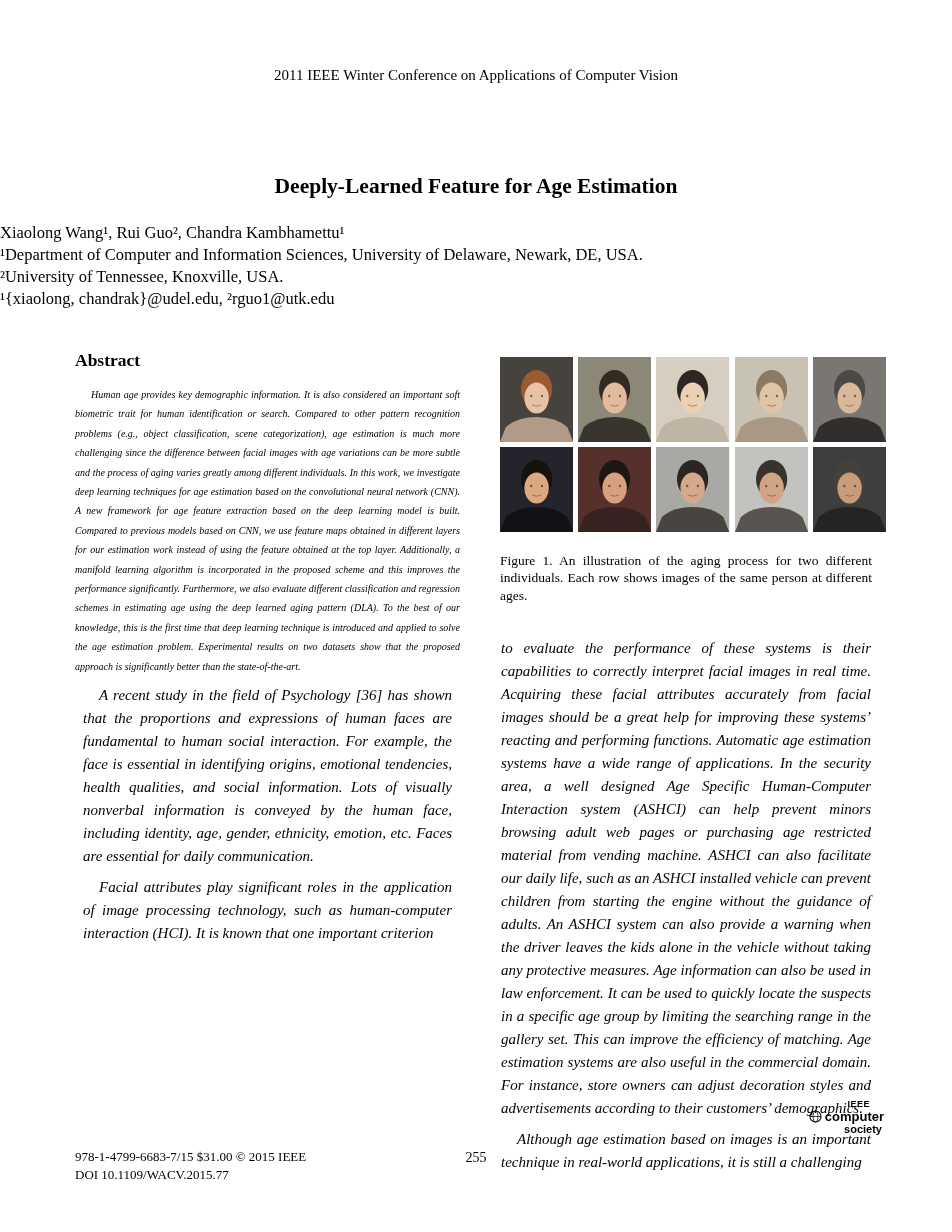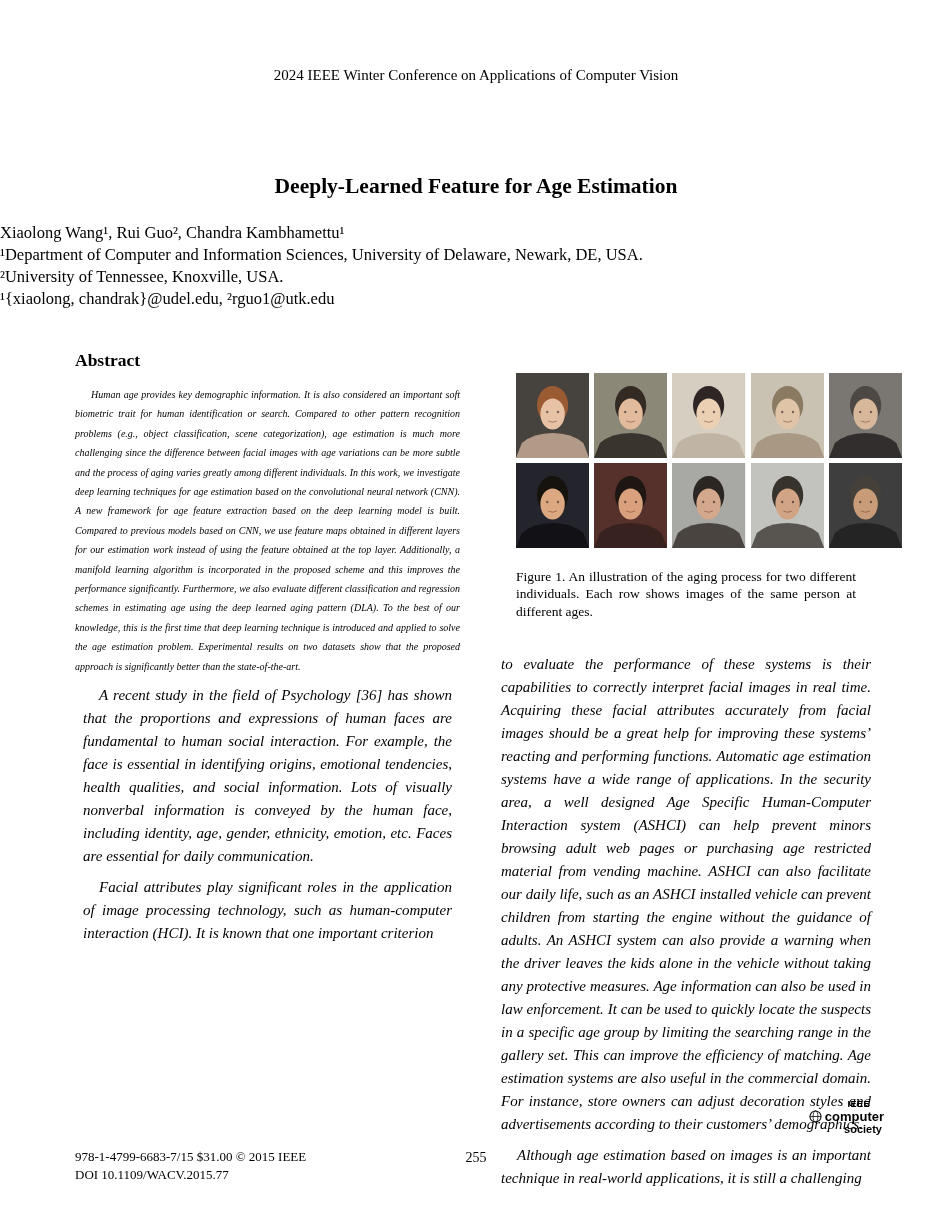--- a/index.html
+++ b/index.html
@@ -41,21 +41,21 @@
   .section-heading {
     font-size: 17.5px; font-weight: bold;
     margin: 18px 0 12px 0;
   }
   .body-par {
     font-size: 15px; line-height: 23px;
     text-align: justify; margin: 8px; font-style: italic;
   }
   .indent { text-indent: 16px; }
 
-  .figure1 { margin: 16px; padding: 7px; }
+  .figure1 { margin: 0; padding: 7px; }
   .face-grid {
     display: grid;
     grid-template-columns: repeat(5, 1fr);
     gap: 5px;
     width: 386px;
   }
   .face-cell { width: 100%; height: 85px; overflow: hidden; }
   .face-cell svg { display: block; width: 100%; height: 100%; }
   .figure-caption {
     display: block;
@@ -83,21 +83,21 @@
   .cs-row { display: flex; align-items: center; gap: 3px; margin-top: 1px; }
   .cs-computer { font-size: 13px; font-weight: bold; }
   .cs-society { font-size: 11px; font-weight: bold; margin-top: 1px; margin-right: 2px; }
   .cs-globe { width: 13px; height: 13px; }
 </style>
 </head>
 <body>
 
 <div class="page">
 
-  <div class="conference-header">2024 IEEE Winter Conference on Applications of Computer Vision</div>
+  <div class="conference-header">2011 IEEE Winter Conference on Applications of Computer Vision</div>
 
   <h1 class="paper-title">Deeply-Learned Feature for Age Estimation</h1>
 
   <div class="author-block">
     <p class="line">Xiaolong Wang¹, Rui Guo², Chandra Kambhamettu¹</p>
     <p class="line">¹Department of Computer and Information Sciences, University of Delaware, Newark, DE, USA.</p>
     <p class="line">²University of Tennessee, Knoxville, USA.</p>
     <p class="line">¹{xiaolong, chandrak}@udel.edu, ²rguo1@utk.edu</p>
   </div>
 

